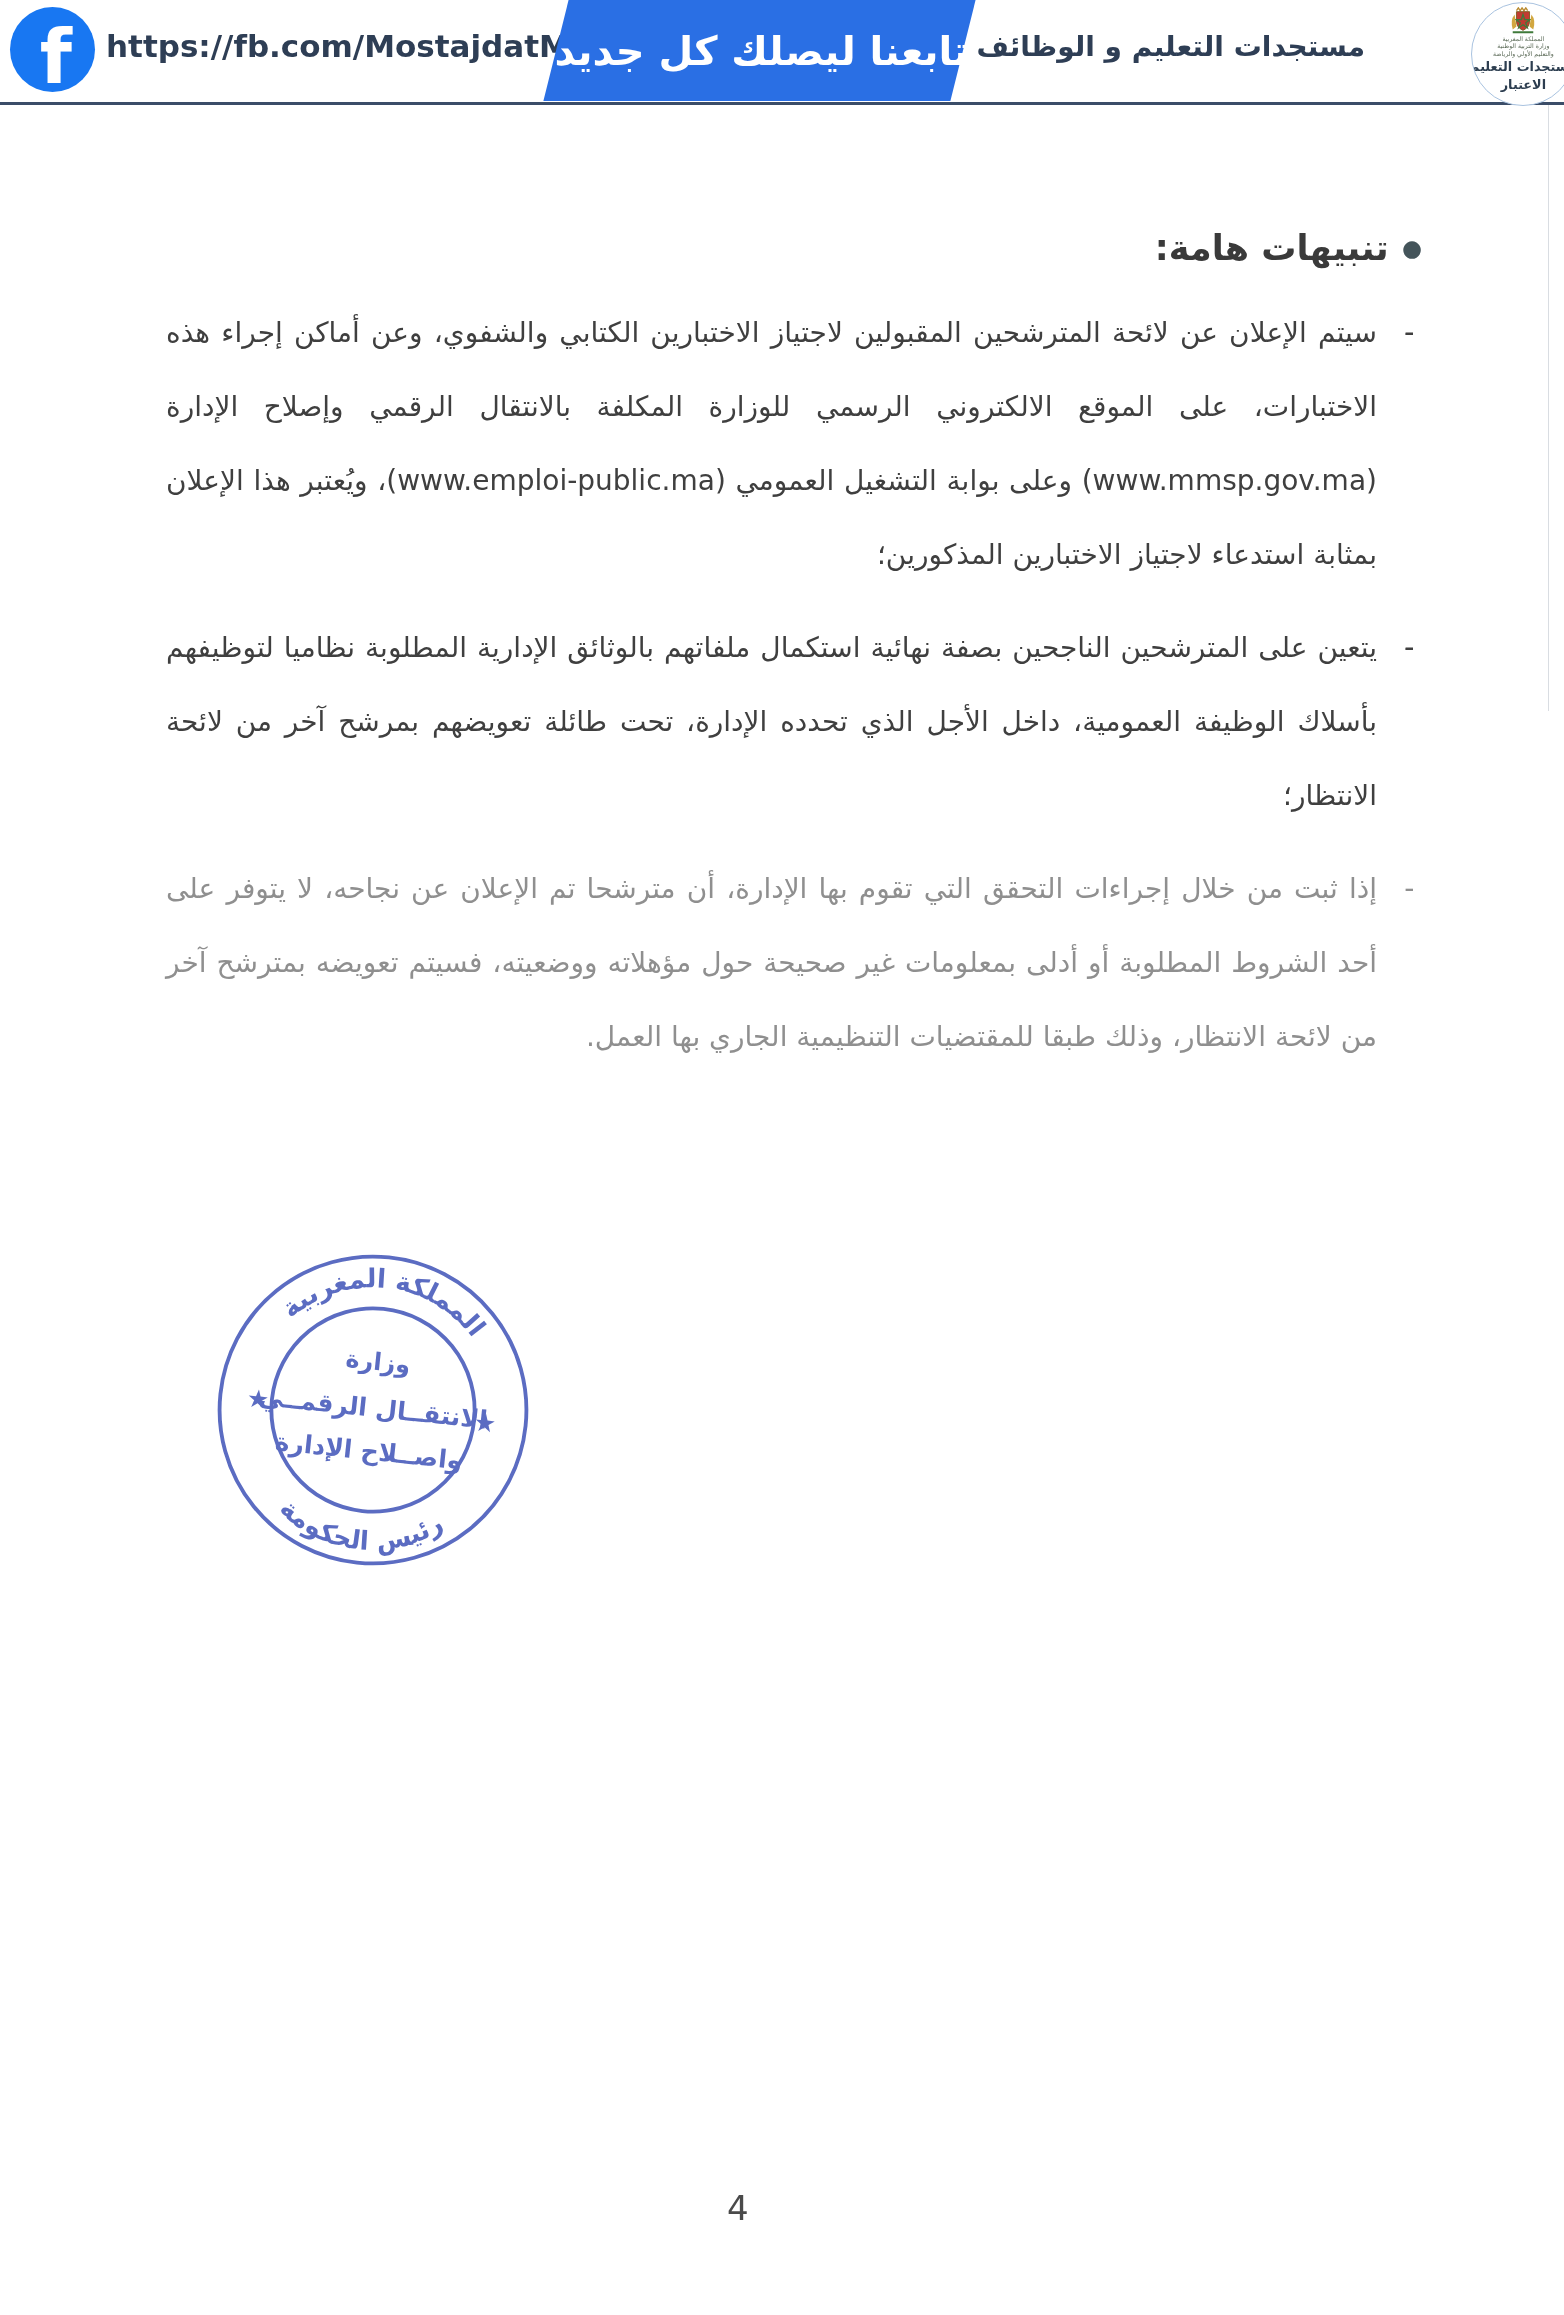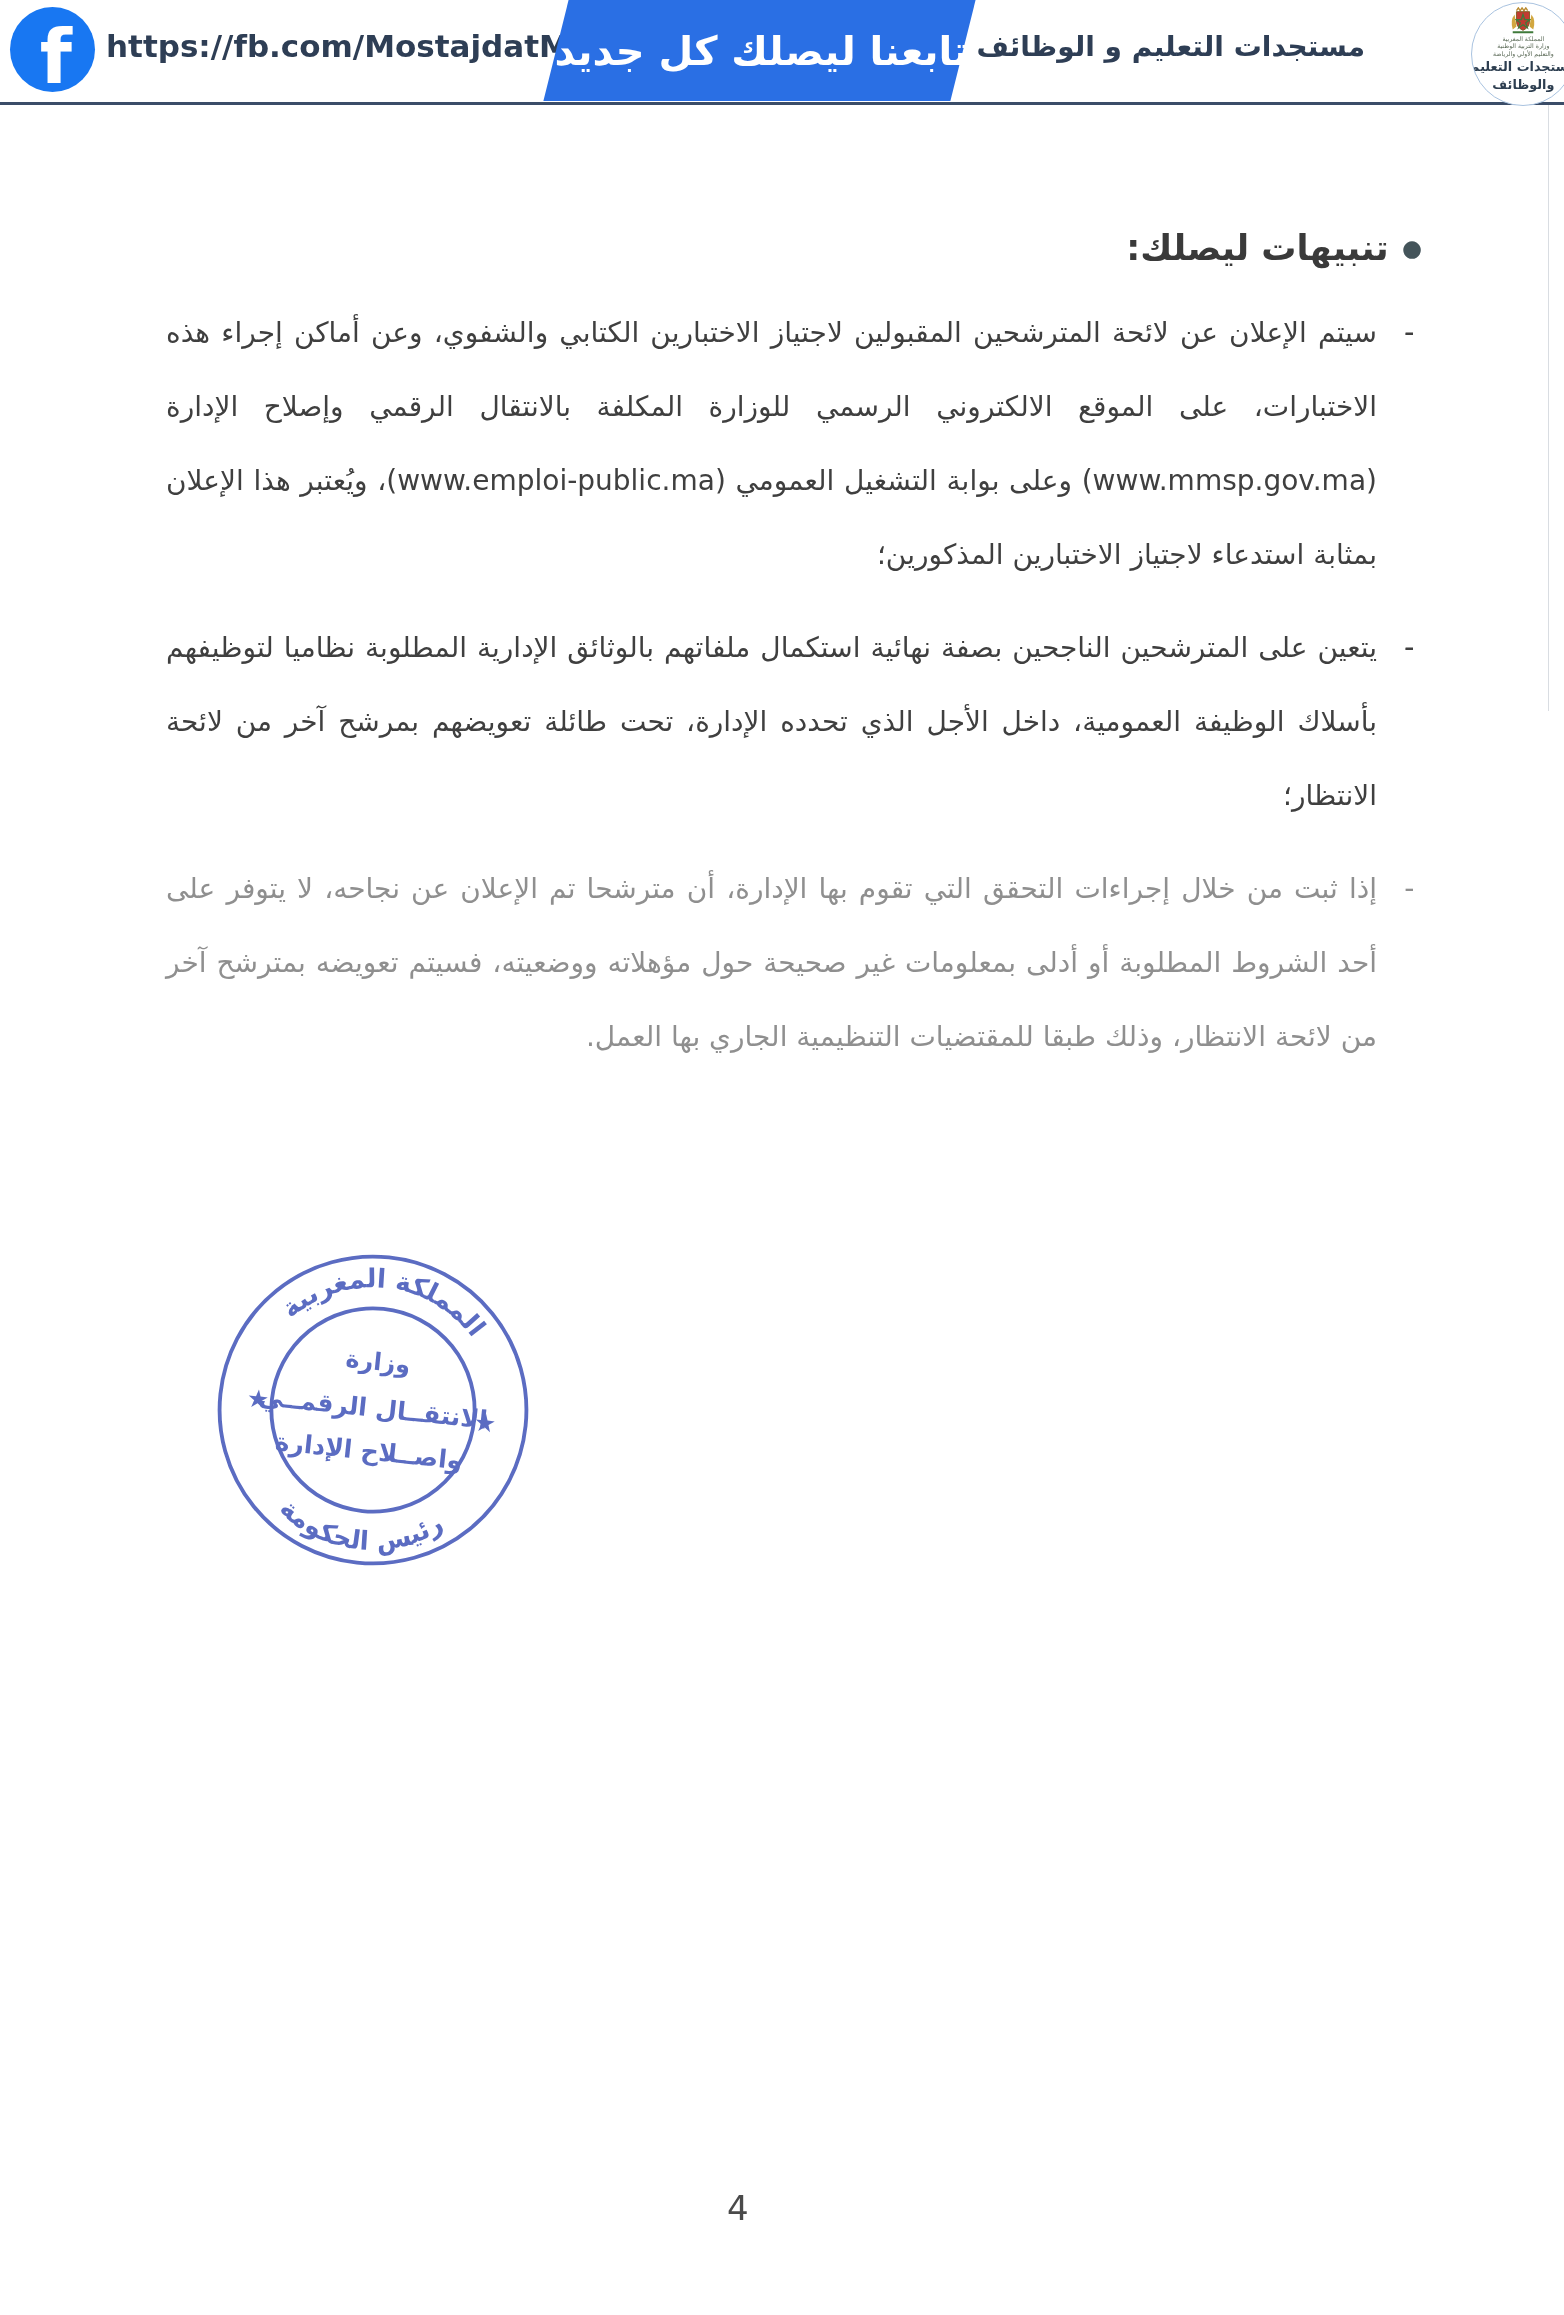--- a/index.html
+++ b/index.html
@@ -133,28 +133,28 @@
       <path d="M10,5 h14 v10 q0,7 -7,10 q-7,-3 -7,-10 z" fill="#c23b32" stroke="#7d5a1e" stroke-width="1"></path>
       <path d="M17,8 l1.8,5.5 h5.8 l-4.7,3.4 1.8,5.5 -4.7,-3.4 -4.7,3.4 1.8,-5.5 -4.7,-3.4 h5.8 z" fill="none" stroke="#3f7a3a" stroke-width="1.4"></path>
       <path d="M8,8 q-5,6 -2,16 l4,-3 z" fill="#d2a73f"></path>
       <path d="M26,8 q5,6 2,16 l-4,-3 z" fill="#d2a73f"></path>
       <path d="M6,27 h22" stroke="#3f7a3a" stroke-width="2"></path>
     </svg>
     <div class="tiny">المملكة المغربية</div>
     <div class="tiny">وزارة التربية الوطنية</div>
     <div class="tiny">والتعليم الأولي والرياضة</div>
     <div class="big">مستجدات التعليم</div>
-    <div class="big">والوظائف</div>
+    <div class="big">الاعتبار</div>
   </div>
 </div>
 
 <div class="doc">
   <div class="doc-heading">
     <span class="dot">●</span>
-    <span>تنبيهات ليصلك:</span>
+    <span>تنبيهات هامة:</span>
   </div>
 
   <div class="bullets">
     <div class="bullet">
       <span class="dash">-</span>
     </div>
     <div class="bullet">
       <span class="dash">-</span>
       <span>سيتم الإعلان عن لائحة المترشحين المقبولين لاجتياز الاختبارين الكتابي والشفوي، وعن أماكن إجراء هذه الاختبارات، على الموقع الالكتروني الرسمي للوزارة المكلفة بالانتقال الرقمي وإصلاح الإدارة (www.mmsp.gov.ma) وعلى بوابة التشغيل العمومي (www.emploi-public.ma)، ويُعتبر هذا الإعلان بمثابة استدعاء لاجتياز الاختبارين المذكورين؛</span>
     </div>

